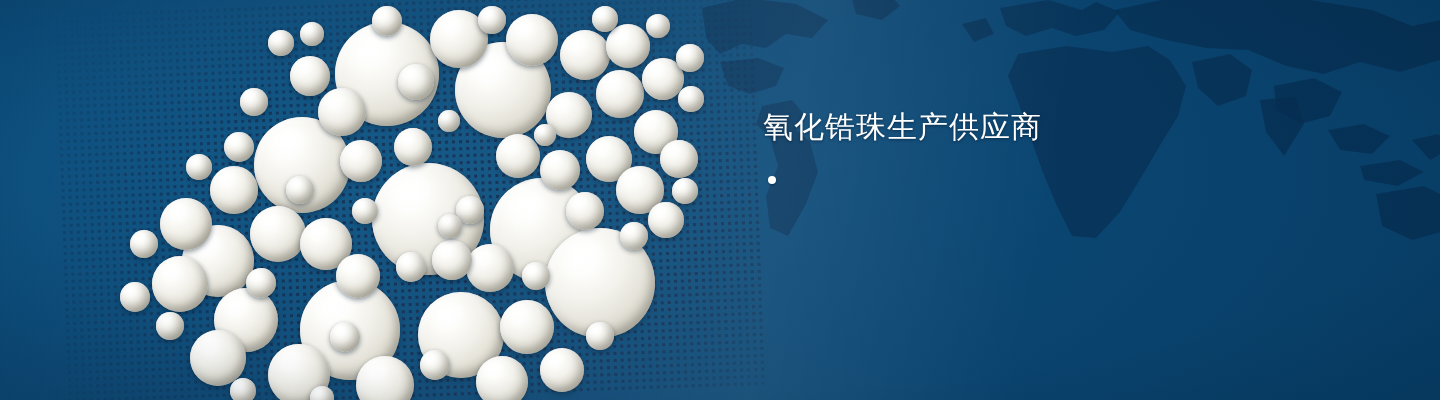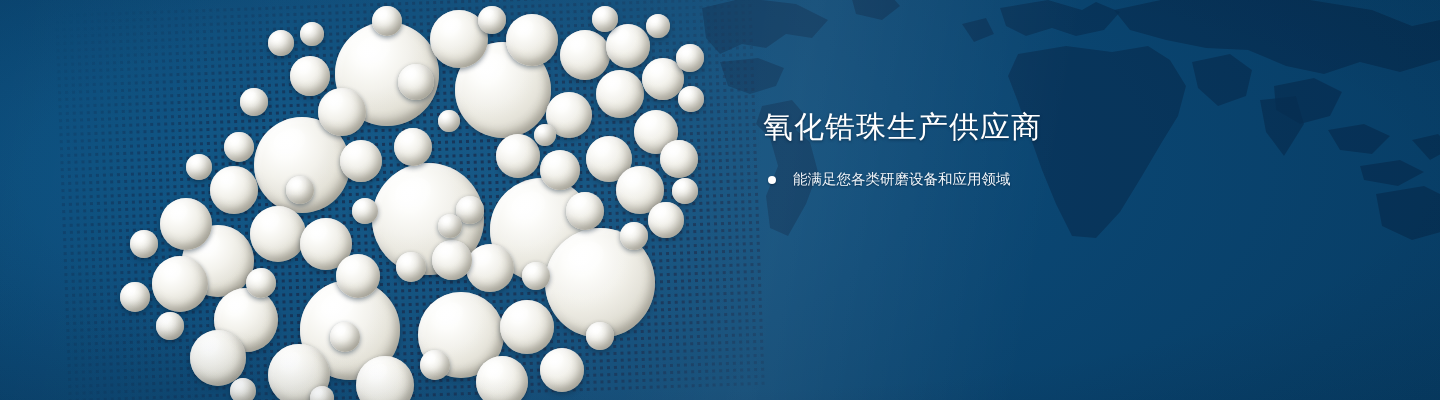--- a/index.html
+++ b/index.html
@@ -275,21 +275,20 @@
 
   <div class="bg-sheen"></div>
   <div class="bg-vignette"></div>
 
   <div class="copy">
     <h1 class="headline">氧化锆珠生产供应商</h1>
     <ul class="bullets">
 
       <li class="bullet">
         <span class="bullet-dot"></span>
-        <span class="bullet-line">能满足您各类研磨设备和应用领域</span>
       </li>
 
 
 
     </ul>
   </div>
 
 </div>
 
 </body></html>

